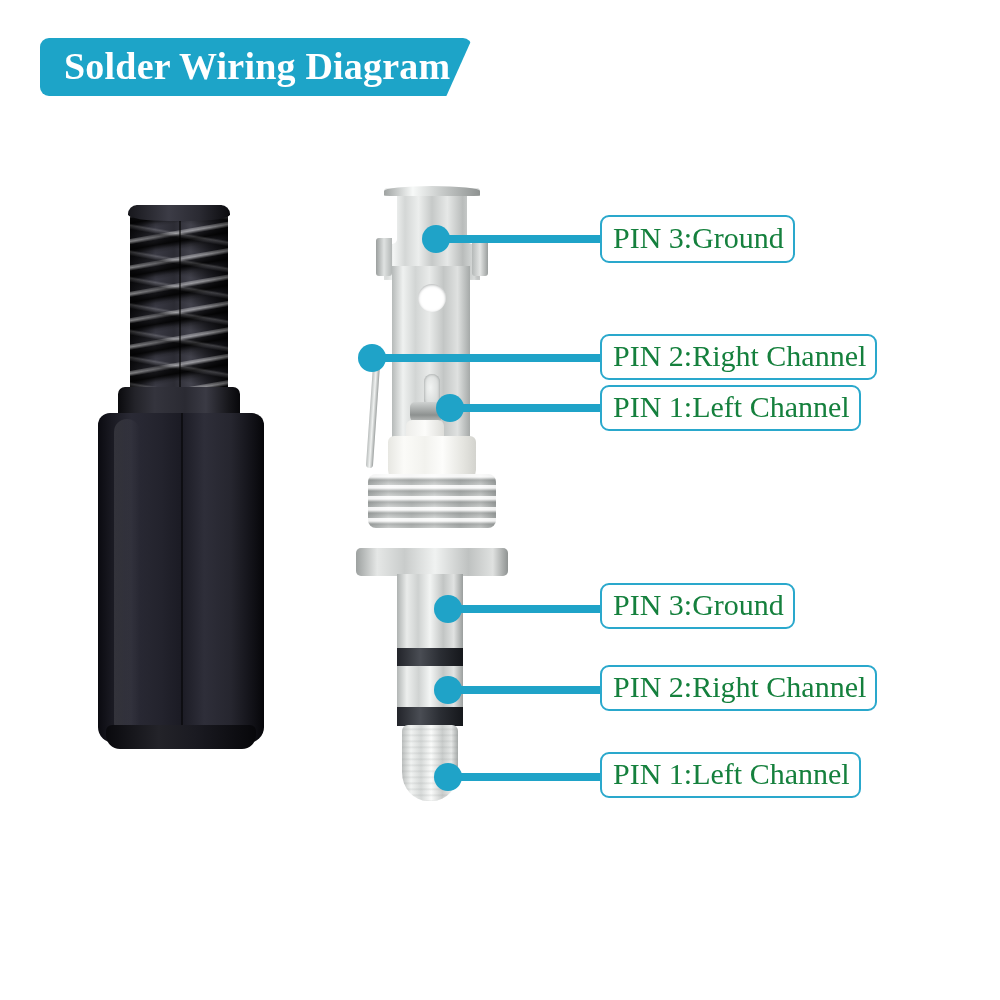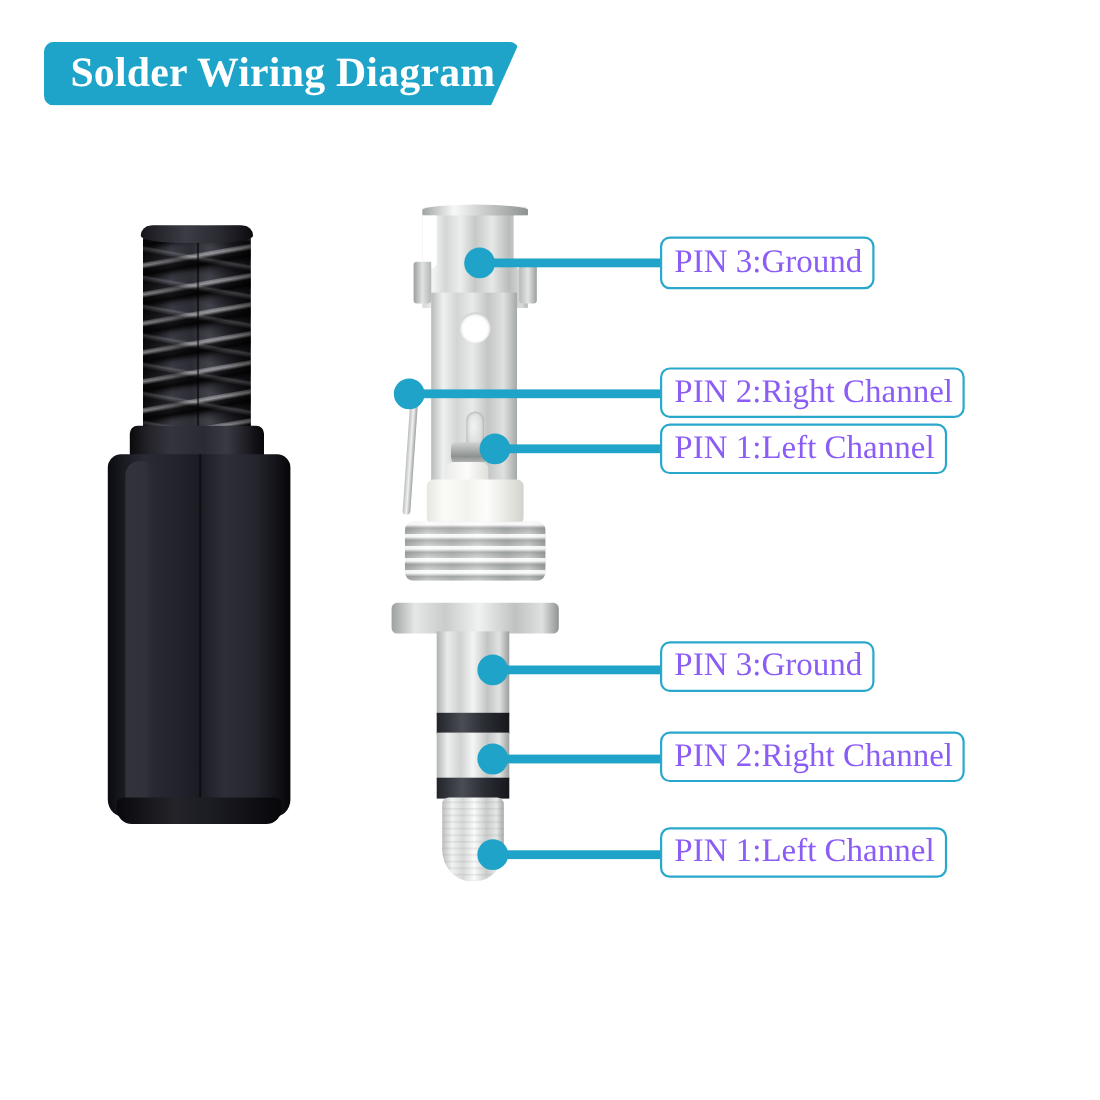--- a/index.html
+++ b/index.html
@@ -50,21 +50,21 @@
     border: 2px solid #2aa8cc;
     border-radius: 9px;
     background: #ffffff;
     display: flex;
     align-items: center;
     padding: 0 9px 0 11px;
     white-space: nowrap;
     z-index: 30;
   }
   .callout-text {
-    color: #8b5cf6;
+    color: #15803d;
     font-family: "Liberation Serif", "DejaVu Serif", serif;
     font-size: 30px;
     line-height: 1;
     padding-bottom: 3px;
   }
 
   
   .leader {
     position: absolute;
     height: 8px;

